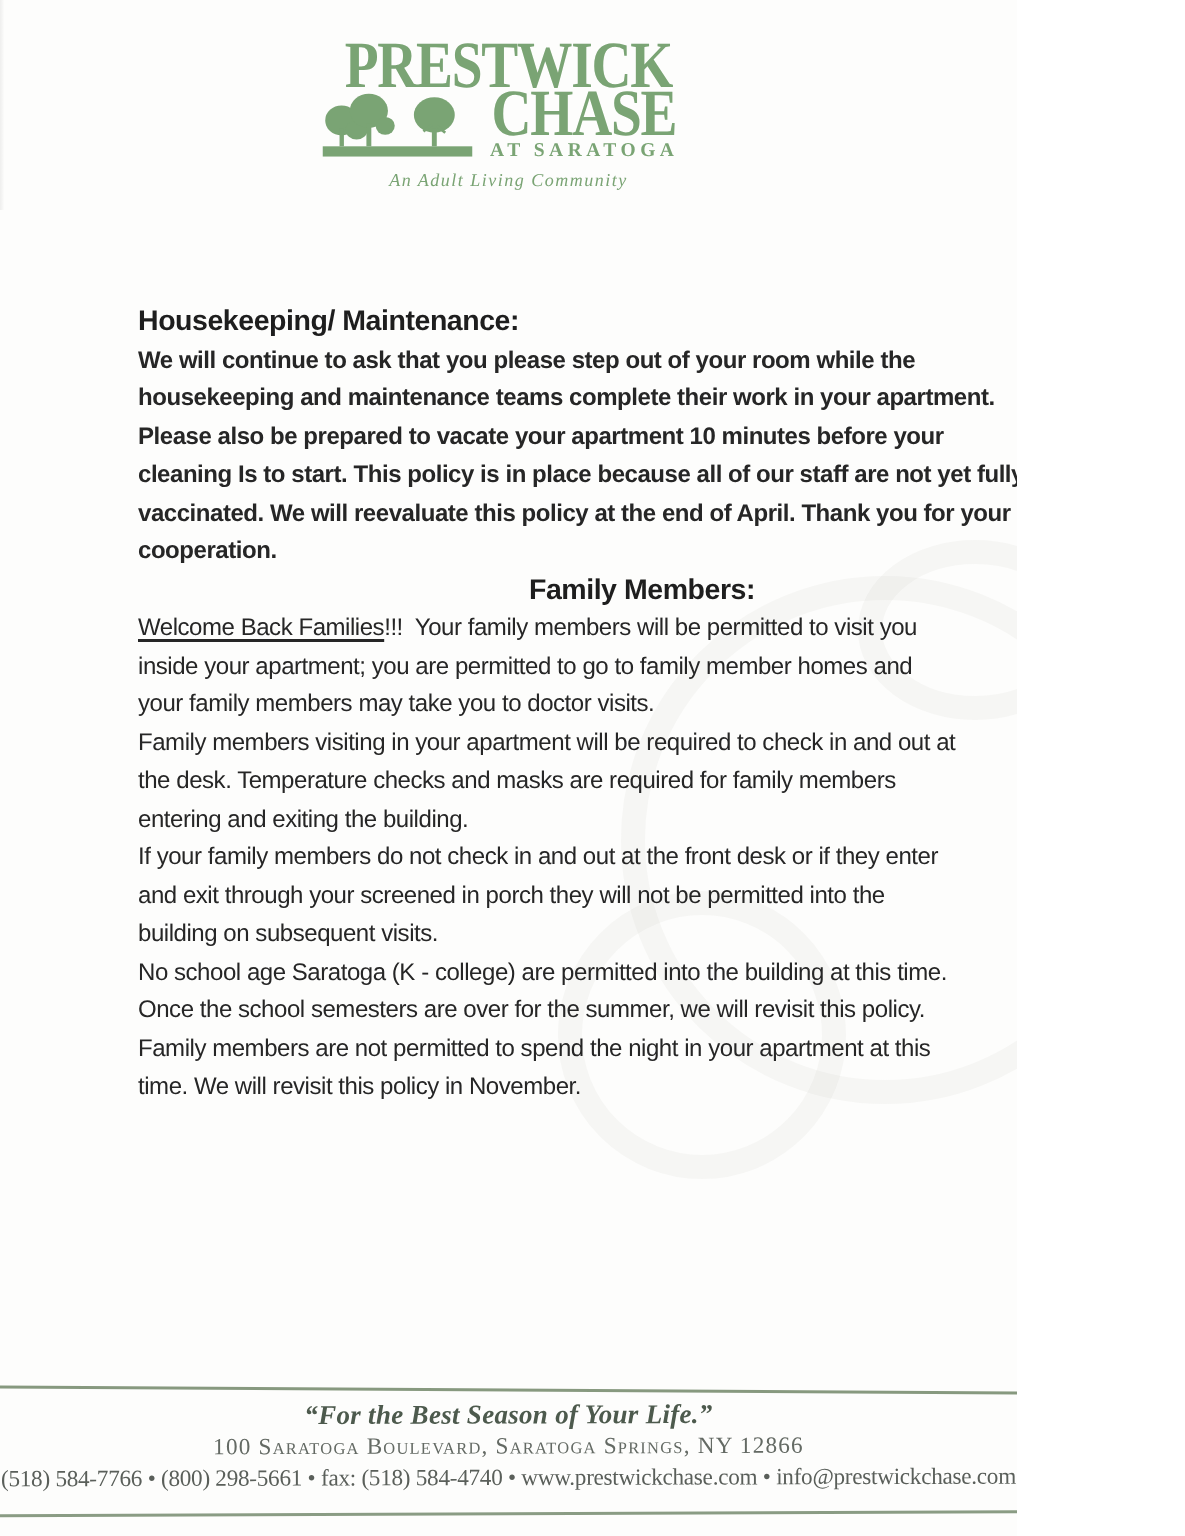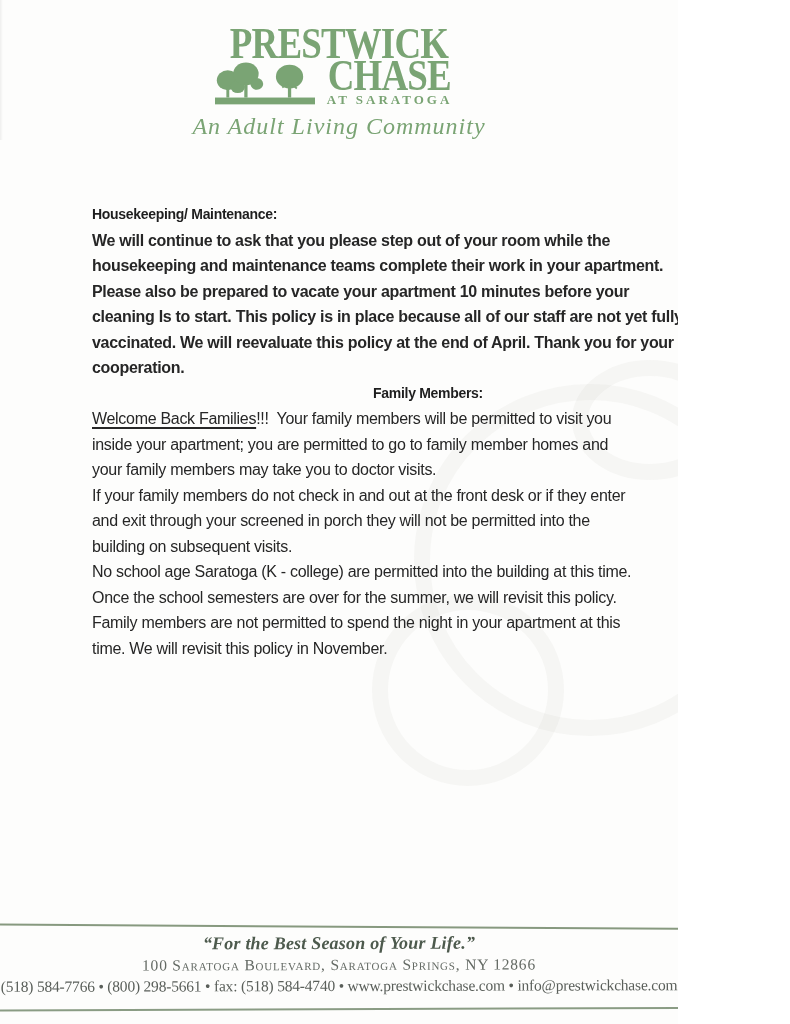--- a/index.html
+++ b/index.html
@@ -37,31 +37,31 @@
   .logo-title2 {
     font-size: 44px; font-weight: 700; line-height: 33px;
     letter-spacing: -1px;
     transform: scaleX(0.84); transform-origin: center;
   }
   .logo-subtitle {
     font-size: 13px; font-weight: 700; letter-spacing: 3px;
     line-height: 13px; margin-top: 1px; white-space: nowrap;
   }
   .logo-tagline {
-    font-size: 24px; font-style: italic; letter-spacing: 1px;
+    font-size: 12px; font-style: italic; letter-spacing: 1px;
     margin-top: 7px; white-space: nowrap;
   }
 
   
   .content {
     position: absolute; left: 92px; top: 202px; width: 672px;
     font-size: 16px; line-height: 25.5px; letter-spacing: -0.3px;
   }
   .content h2 {
-    font-size: 14px; font-weight: 700; margin: 0; line-height: 25.5px;
+    font-size: 19px; font-weight: 700; margin: 0; line-height: 25.5px;
     color: #1e1e1e;
   }
   .content p { margin: 0; white-space: pre-wrap; }
   .p-first { margin-top: 15px; font-weight: bold; }
   .h-family { margin-top: 51px; text-align: center; }
   .p-welcome { margin-top: 17px; }
   .p-gap { margin-top: 13px; }
   .u-welcome {
     text-decoration: underline;
     text-decoration-thickness: 1.5px;
@@ -144,20 +144,23 @@
 cleaning Is to start. This policy is in place because all of our staff are not yet fully
 vaccinated. We will reevaluate this policy at the end of April. Thank you for your
 cooperation.</p>
 
     <h2 class="h-family">Family Members:</h2>
 
     <p class="p-welcome"><span class="u-welcome">Welcome Back Families</span><span>!!!  Your family members will be permitted to visit you
 inside your apartment; you are permitted to go to family member homes and
 your family members may take you to doctor visits.</span></p>
 
+    <p class="p-gap">Family members visiting in your apartment will be required to check in and out at
+the desk. Temperature checks and masks are required for family members
+entering and exiting the building.</p>
 
     <p class="p-gap">If your family members do not check in and out at the front desk or if they enter
 and exit through your screened in porch they will not be permitted into the
 building on subsequent visits.</p>
 
     <p class="p-gap">No school age Saratoga (K - college) are permitted into the building at this time.
 Once the school semesters are over for the summer, we will revisit this policy.</p>
 
     <p class="p-gap">Family members are not permitted to spend the night in your apartment at this
 time. We will revisit this policy in November.</p>

